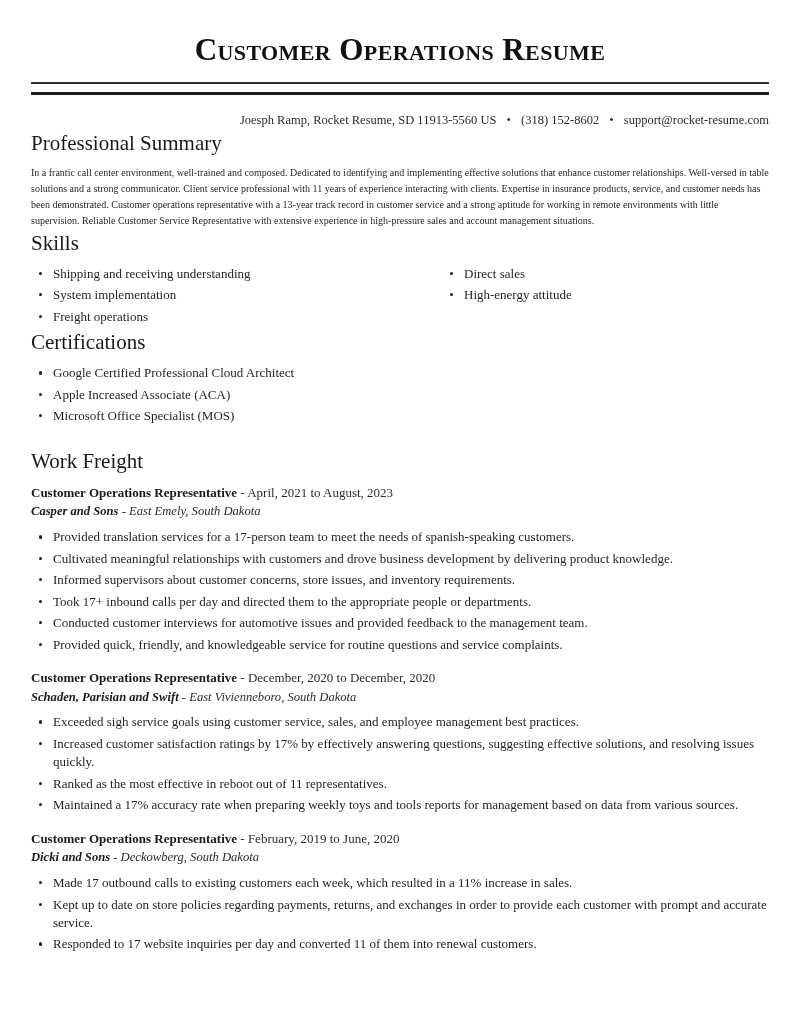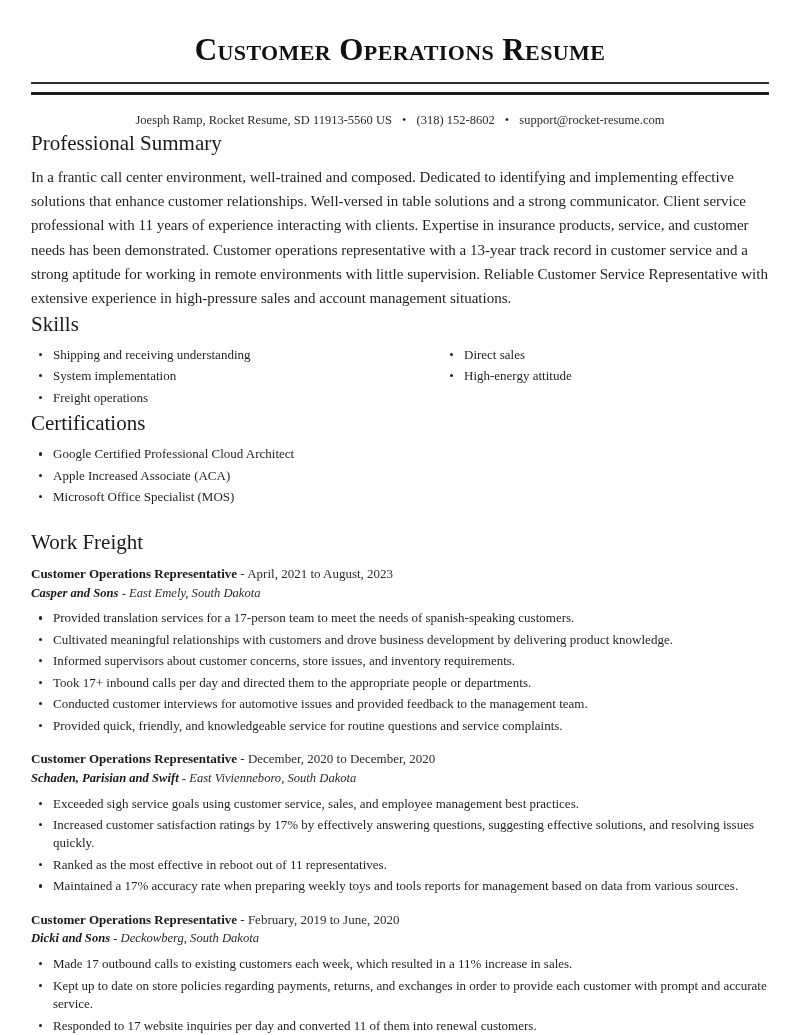--- a/index.html
+++ b/index.html
@@ -32,21 +32,21 @@
     padding-top: 31px;
     line-height: 1.25;
   }
   .header-rule {
     margin-top: 12px;
     height: 8px;
     border-top: 2px solid #2e2e2e;
     border-bottom: 3px solid #1c1c1c;
   }
   .contact-line {
-    text-align: center;
+    text-align: right;
     font-size: 12.5px;
     color: #2b2b2b;
     margin-top: 16px;
     line-height: 1.5;
   }
   .contact-sep {
     display: inline-block;
     padding: 0 7px;
     color: #2b2b2b;
   }
@@ -55,21 +55,21 @@
   .section {
   }
   .section-heading {
     font-size: 21px;
     font-weight: 400;
     color: #1a1a1a;
     margin: 0 0 9px 0;
     line-height: 1.25;
   }
   .summary-text {
-    font-size: 15px;
+    font-size: 10px;
     line-height: 1.62;
     color: #1f1f1f;
     margin: 0;
     text-align: left;
   }
 
   
   ul.bullets {
     list-style: none;
     margin: 0;

